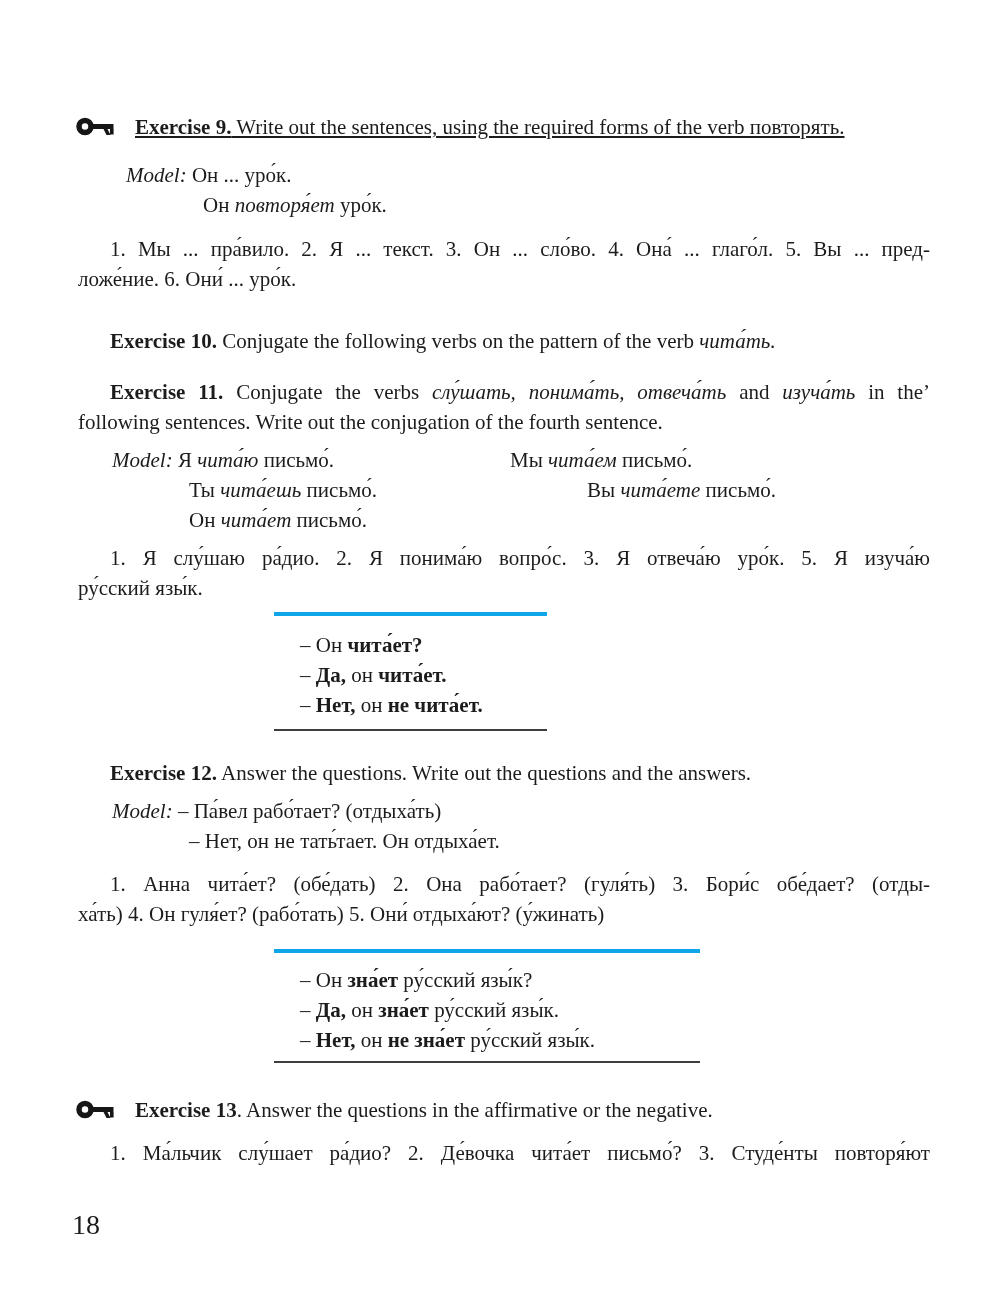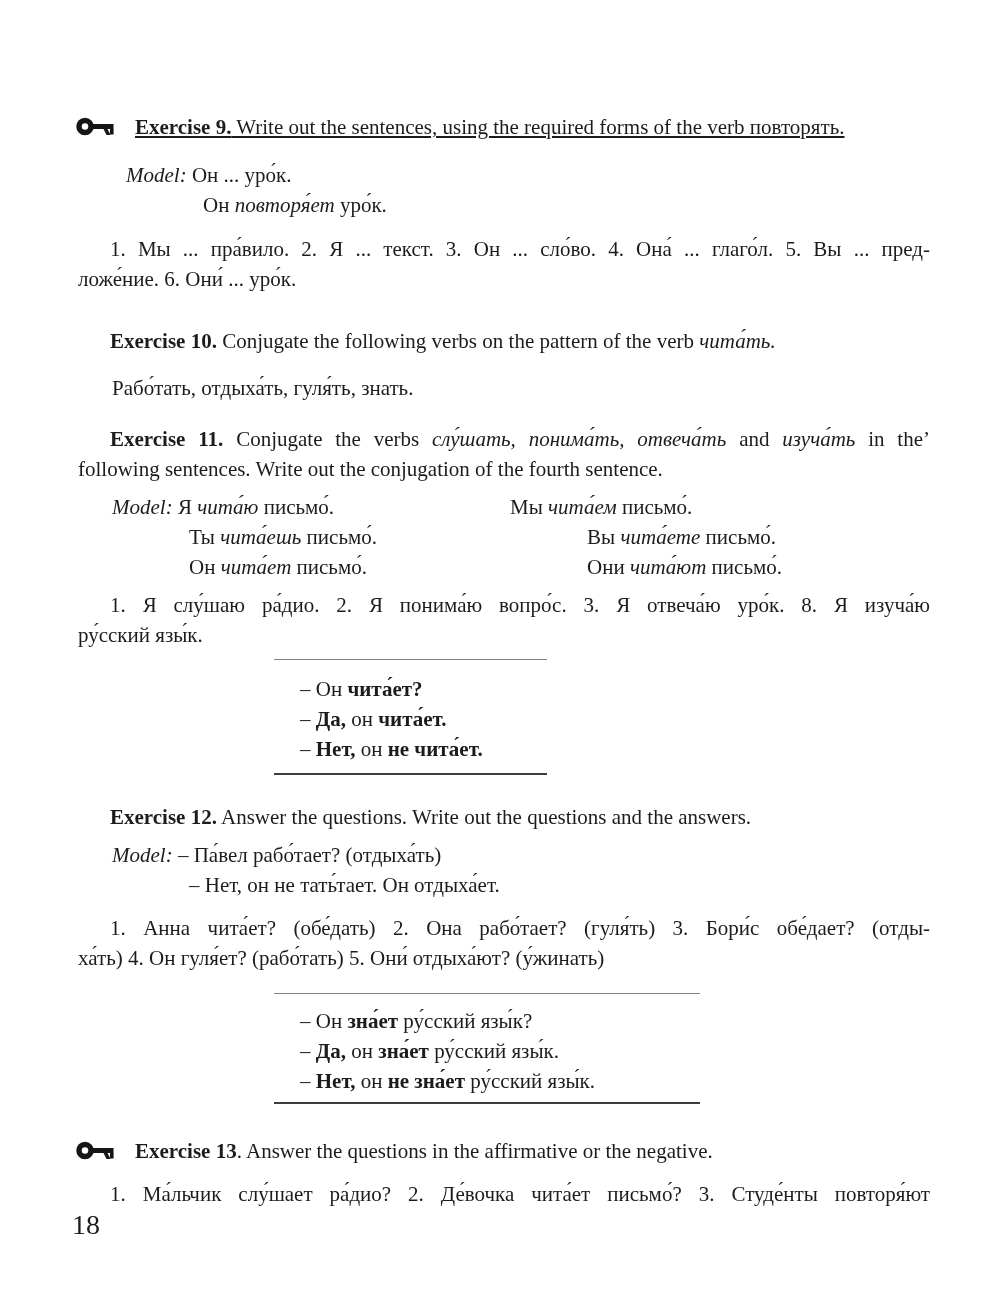--- a/index.html
+++ b/index.html
@@ -27,21 +27,21 @@
   .key-wrap{position:absolute;left:-2px;top:3px;width:42px;height:26px;color:#161616;}
   
   .model{margin-left:34px;}
   .cont{padding-left:77px;}
   
   .mrow{display:flex;}
   .mleft{width:398px;}
   
   .dialog-box{
     margin-left:196px;
-    border-top:1px solid #0ea5e9;
+    border-top:4px solid #0ea5e9;
     border-bottom:2px solid #3d3d3d;
   }
   .box1{width:273px;margin-top:9px;padding:14px 0 9px 26px;box-sizing:border-box;}
   .box2{width:426px;margin-top:20px;padding:12px 0 6px 26px;box-sizing:border-box;}
   
   .mt-ex9-heading{margin-top:112px;text-decoration:underline;}
   .mt-ex9-model{margin-top:18px;margin-left:48px;}
   .mt-ex9-para{margin-top:14px;}
   .mt-ex10-heading{margin-top:32px;}
   .mt-ex10-verbs{margin-top:17px;}
@@ -80,46 +80,42 @@
       <div class="mt-ex9-para">
         <p class="wline jline indent"><span>1. Мы ... пра́вило. 2. Я ... текст. 3. Он ... сло́во. 4. Она́ ... глаго́л. 5. Вы ... пред-</span></p>
         <p class="wline"><span>ложе́ние. 6. Они́ ... уро́к.</span></p>
       </div>
     </section>
 
     <section>
       <div class="heading-row mt-ex10-heading">
         <p class="wline indent"><span class="b">Exercise 10.</span><span> Conjugate the following verbs on the pattern of the verb </span><span class="i">чита́ть.</span></p>
       </div>
-      <div class="model mt-ex10-verbs">
-        <p class="line"><span>Рабо́тать, отдыха́ть, гуля́ть, знать.</span></p>
-      </div>
     </section>
 
     <section>
       <div class="mt-ex11-heading">
         <p class="wline jline indent"><span class="b">Exercise 11.</span><span> Conjugate the verbs </span><span class="i">слу́шать, понима́ть, отвеча́ть</span><span> and </span><span class="i">изуча́ть</span><span> in the’</span></p>
         <p class="wline"><span>following sentences. Write out the conjugation of the fourth sentence.</span></p>
       </div>
       <div class="model mt-ex11-model">
         <div class="mrow">
           <p class="line mleft"><span class="i">Model:</span><span> Я </span><span class="i">чита́ю</span><span> письмо́.</span></p>
           <p class="line"><span>Мы </span><span class="i">чита́ем</span><span> письмо́.</span></p>
         </div>
         <div class="mrow">
           <p class="line mleft cont"><span>Ты </span><span class="i">чита́ешь</span><span> письмо́.</span></p>
           <p class="line"><span>Вы </span><span class="i">чита́ете</span><span> письмо́.</span></p>
         </div>
         <div class="mrow">
           <p class="line mleft cont"><span>Он </span><span class="i">чита́ет</span><span> письмо́.</span></p>
-          <p class="line"><span>Они </span><span class="i">чита́ют</span><span> письмо́.</span></p>
         </div>
       </div>
       <div class="mt-ex11-para">
-        <p class="wline jline indent"><span>1. Я слу́шаю ра́дио. 2. Я понима́ю вопро́с. 3. Я отвеча́ю уро́к. 8. Я изуча́ю</span></p>
+        <p class="wline jline indent"><span>1. Я слу́шаю ра́дио. 2. Я понима́ю вопро́с. 3. Я отвеча́ю уро́к. 5. Я изуча́ю</span></p>
         <p class="wline"><span>ру́сский язы́к.</span></p>
       </div>
     </section>
 
     <div class="dialog-box box1">
       <p class="line"><span>– Он </span><span class="b">чита́ет?</span></p>
       <p class="line"><span>– </span><span class="b">Да,</span><span> он </span><span class="b">чита́ет.</span></p>
       <p class="line"><span>– </span><span class="b">Нет,</span><span> он </span><span class="b">не чита́ет.</span></p>
     </div>
 

